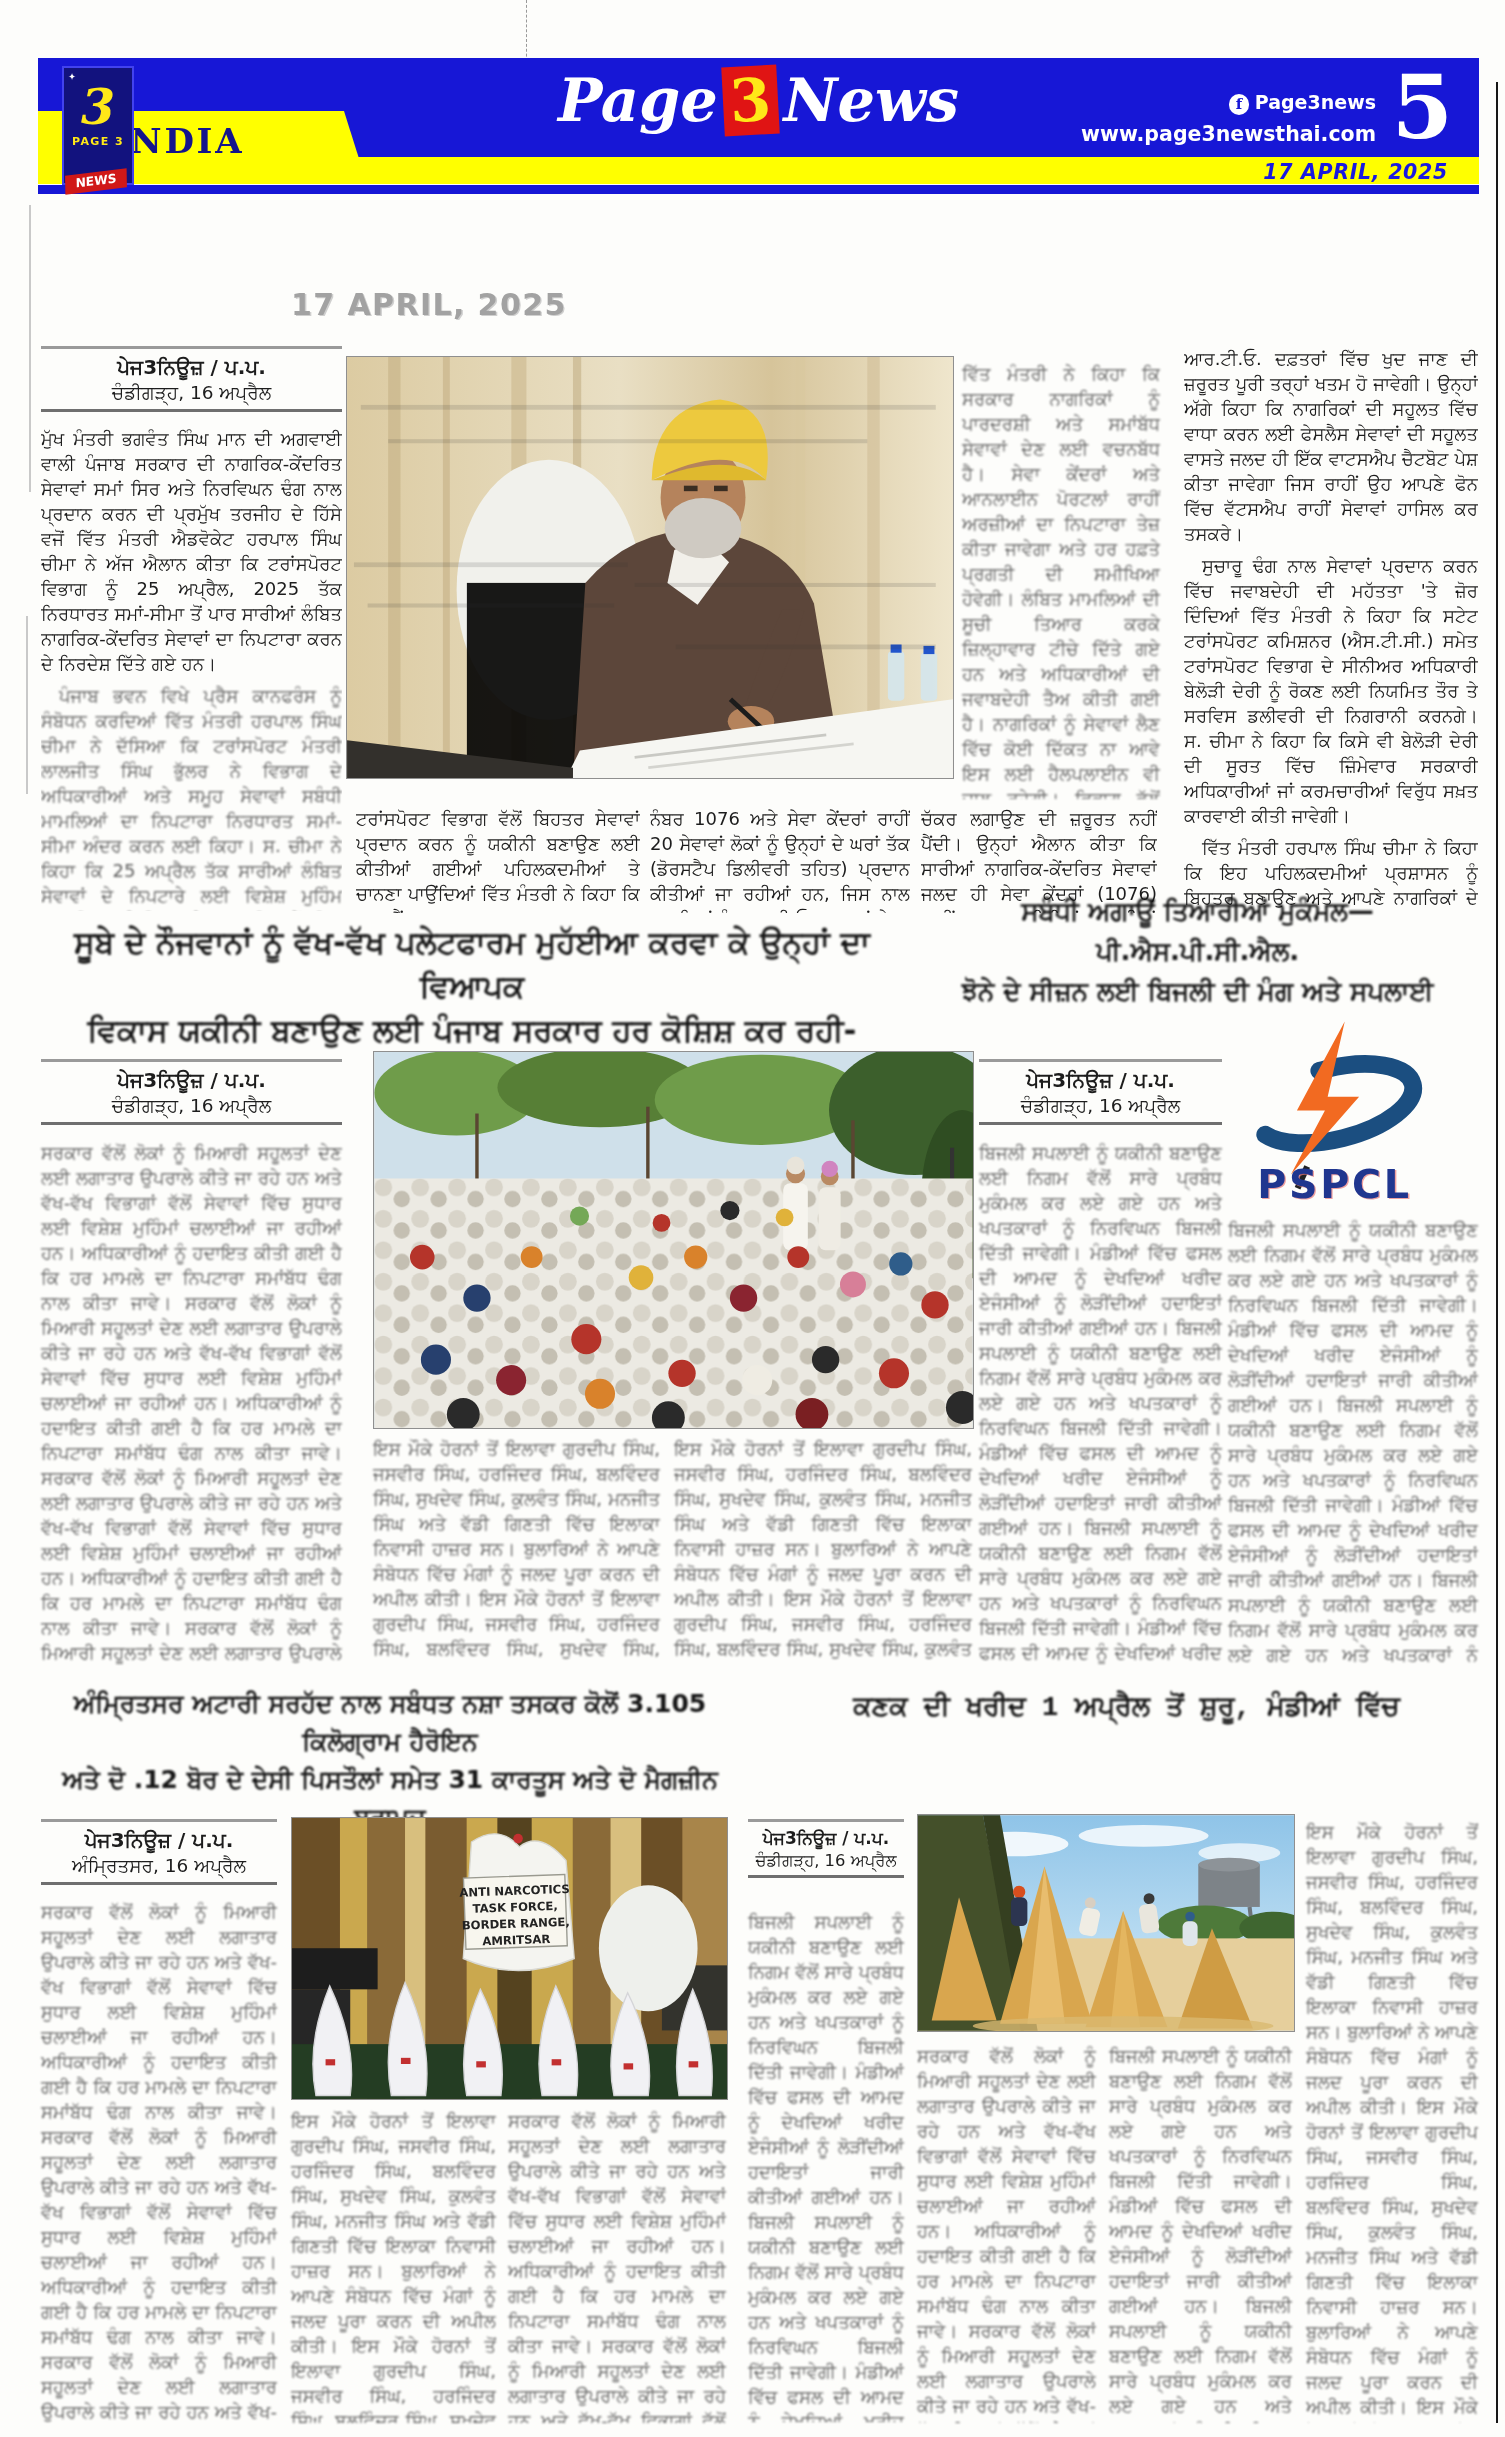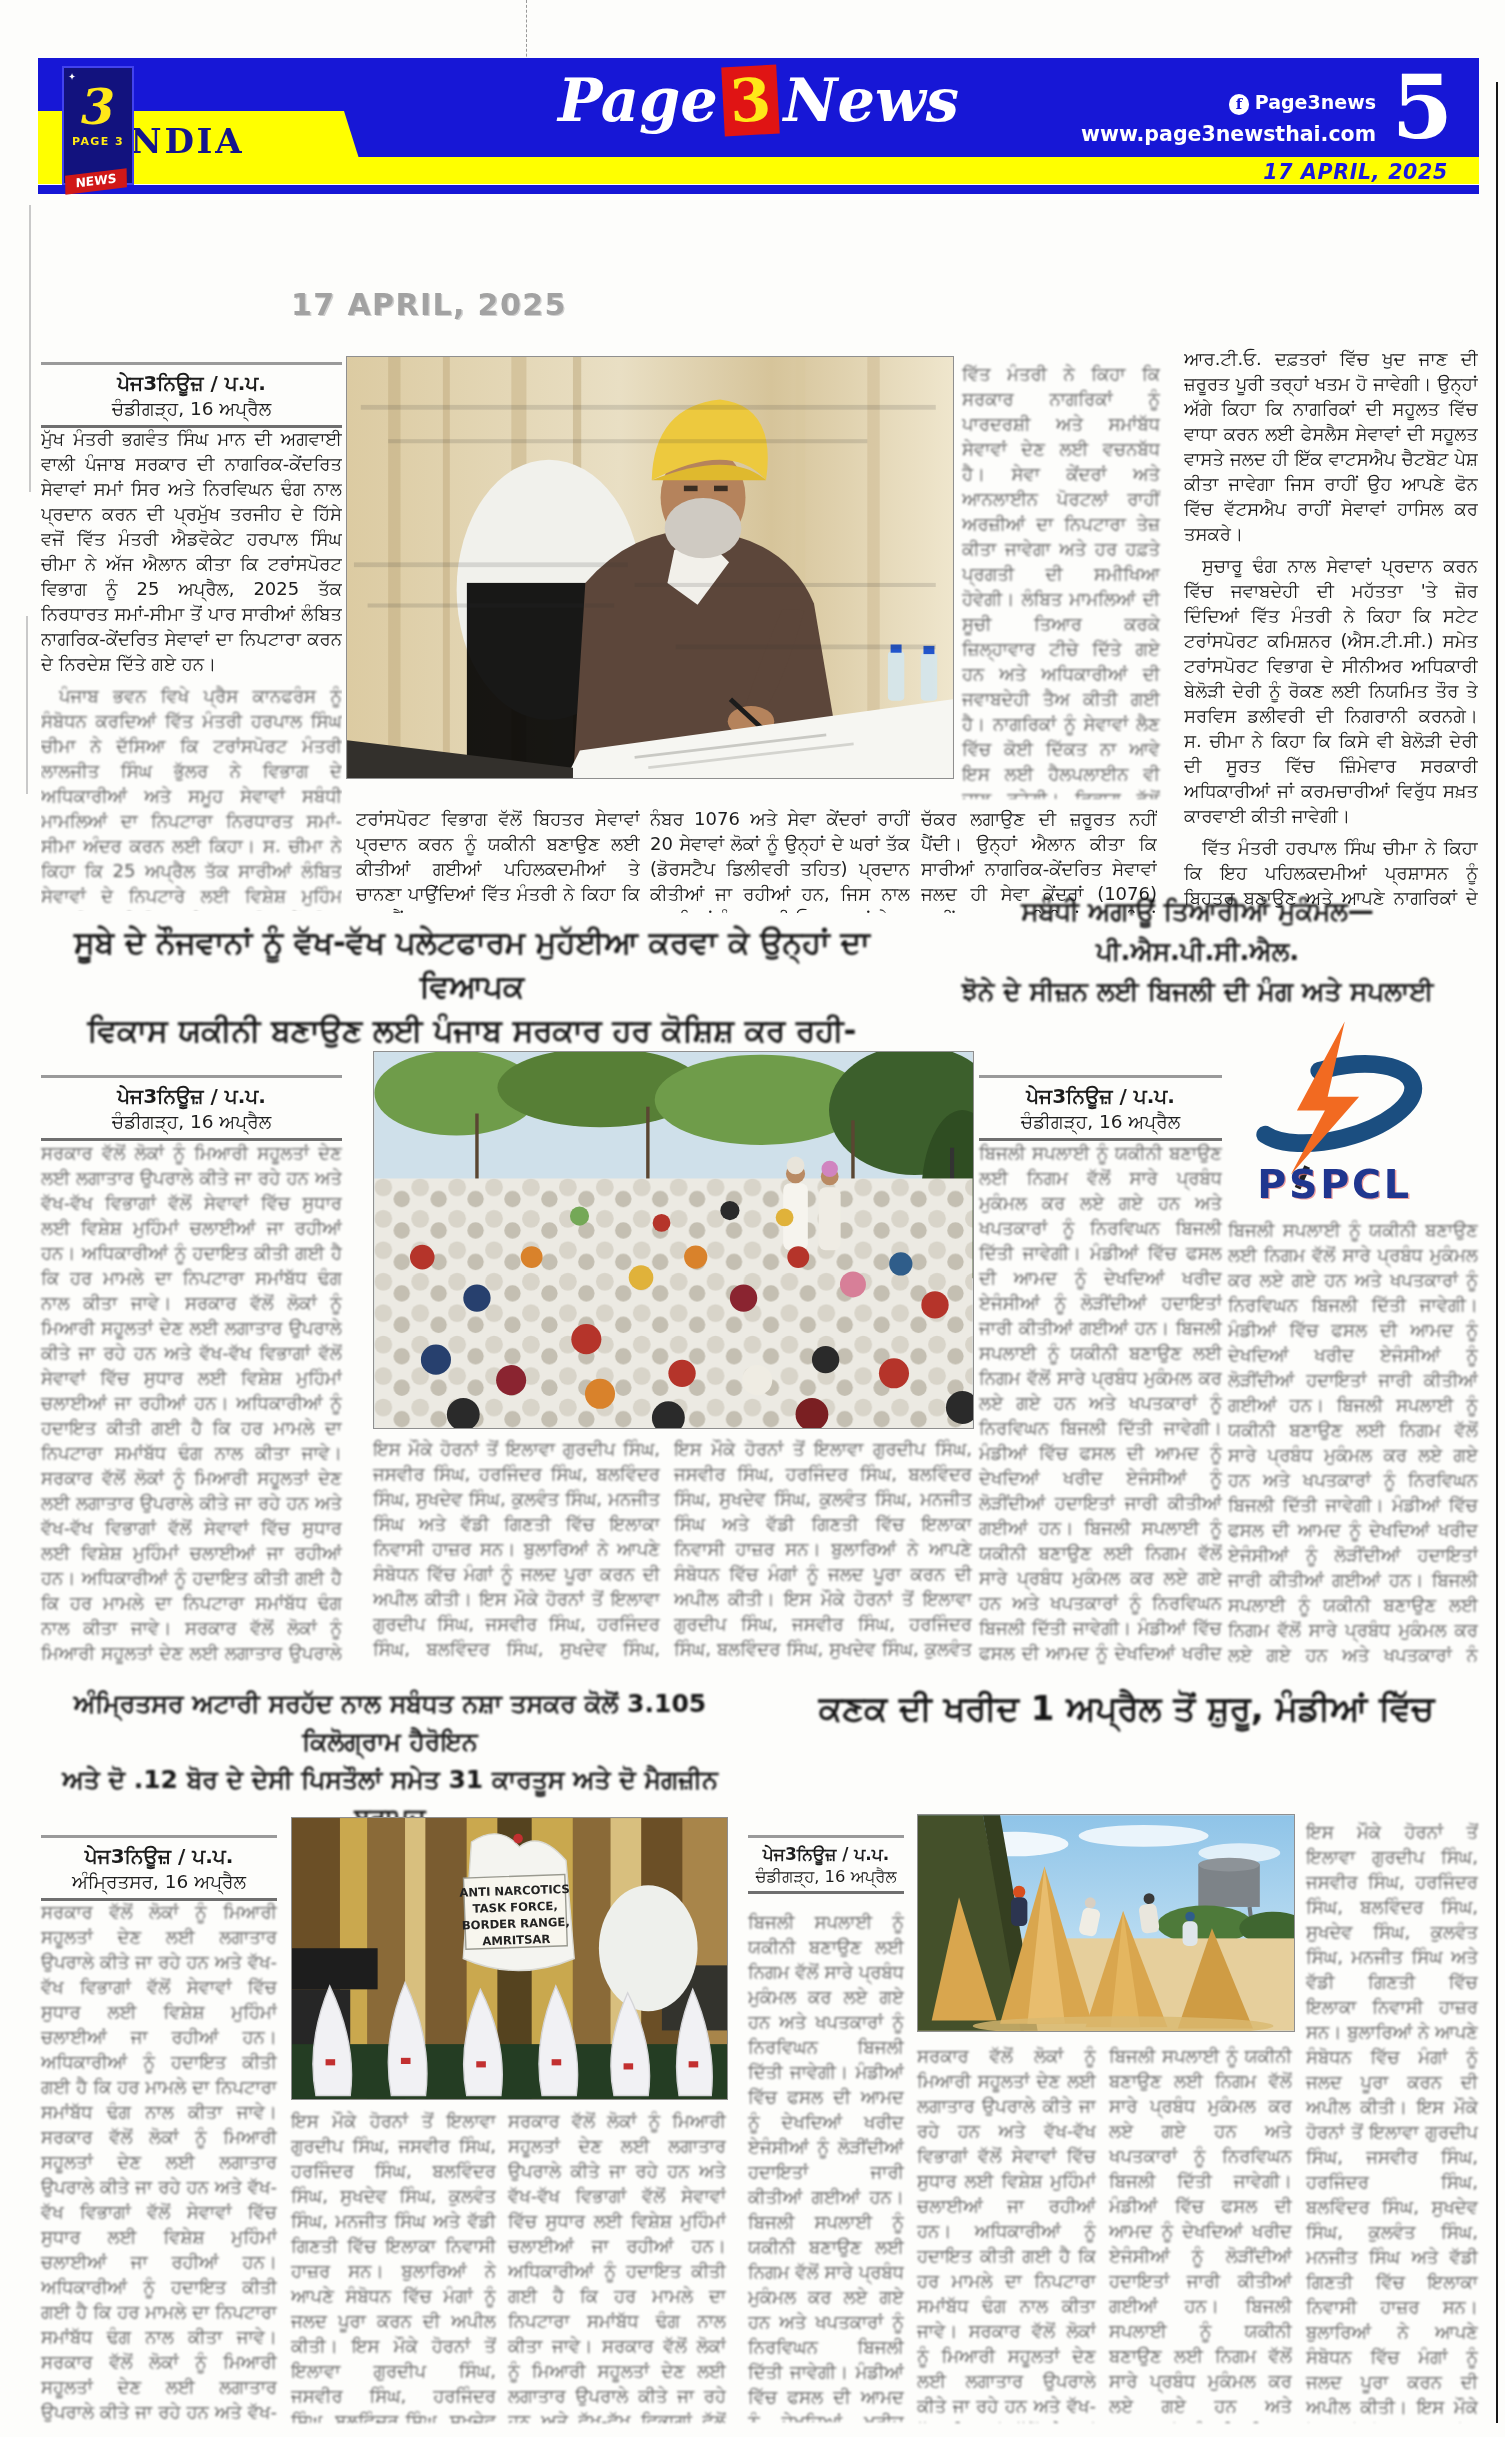--- a/index.html
+++ b/index.html
@@ -39,21 +39,21 @@
            font-size:88px;line-height:96px;}
   .fold{left:526px;top:0;height:81px;width:0;border-left:1.4px dashed #999;}
   .edge-right{left:1496px;top:82px;width:2.1px;height:2341px;background:#161616;}
   .smudge{width:2.1px;background:#c9c9c9;}
   
   .headline1{left:38px;width:1441px;top:200px;text-align:center;font-weight:bold;color:#2c3c96;
              font-size:43px;line-height:60px;z-index:1;}
   .watermark{left:291px;top:287px;color:#8c8c8c;font-weight:bold;font-size:30px;letter-spacing:1.4px;
              opacity:.8;text-shadow:1.4px 1.4px 0 #c4c4c4;z-index:0;}
   .subhead{font-weight:bold;color:#141414;text-align:center;}
-  .byline-block{text-align:center;margin-top:16px;}
+  .byline-block{text-align:center;}
   .rule-top{height:3.4px;background:#9a9a9a;margin-bottom:5.5px;}
   .rule-bot{height:3.4px;background:#6f6f6f;margin-top:5.5px;}
   .byline{font-weight:bold;font-size:20px;}
   .dateline{font-size:18.5px;margin-top:2.7px;}
   .body-text{font-size:18px;line-height:25px;text-align:justify;color:#1d1d1d;overflow:hidden;}
   .body-text p{margin:0 0 6.8px 0;text-indent:18px;}
   .body-text p:first-child{text-indent:0;}
   .degraded{filter:blur(1.2px);color:#4a4a4a;opacity:.9;}
   .semi{filter:blur(0.3px);}
   .noisy{filter:blur(0.8px);}
@@ -281,21 +281,21 @@
     </svg>
   </div>
   <div class="abs body-text degraded" style="left:1228px;top:1217px;width:250px;height:446px;">
     <p>ਬਿਜਲੀ ਸਪਲਾਈ ਨੂੰ ਯਕੀਨੀ ਬਣਾਉਣ ਲਈ ਨਿਗਮ ਵੱਲੋਂ ਸਾਰੇ ਪ੍ਰਬੰਧ ਮੁਕੰਮਲ ਕਰ ਲਏ ਗਏ ਹਨ ਅਤੇ ਖਪਤਕਾਰਾਂ ਨੂੰ ਨਿਰਵਿਘਨ ਬਿਜਲੀ ਦਿੱਤੀ ਜਾਵੇਗੀ। ਮੰਡੀਆਂ ਵਿੱਚ ਫਸਲ ਦੀ ਆਮਦ ਨੂੰ ਦੇਖਦਿਆਂ ਖਰੀਦ ਏਜੰਸੀਆਂ ਨੂੰ ਲੋੜੀਂਦੀਆਂ ਹਦਾਇਤਾਂ ਜਾਰੀ ਕੀਤੀਆਂ ਗਈਆਂ ਹਨ। ਬਿਜਲੀ ਸਪਲਾਈ ਨੂੰ ਯਕੀਨੀ ਬਣਾਉਣ ਲਈ ਨਿਗਮ ਵੱਲੋਂ ਸਾਰੇ ਪ੍ਰਬੰਧ ਮੁਕੰਮਲ ਕਰ ਲਏ ਗਏ ਹਨ ਅਤੇ ਖਪਤਕਾਰਾਂ ਨੂੰ ਨਿਰਵਿਘਨ ਬਿਜਲੀ ਦਿੱਤੀ ਜਾਵੇਗੀ। ਮੰਡੀਆਂ ਵਿੱਚ ਫਸਲ ਦੀ ਆਮਦ ਨੂੰ ਦੇਖਦਿਆਂ ਖਰੀਦ ਏਜੰਸੀਆਂ ਨੂੰ ਲੋੜੀਂਦੀਆਂ ਹਦਾਇਤਾਂ ਜਾਰੀ ਕੀਤੀਆਂ ਗਈਆਂ ਹਨ। ਬਿਜਲੀ ਸਪਲਾਈ ਨੂੰ ਯਕੀਨੀ ਬਣਾਉਣ ਲਈ ਨਿਗਮ ਵੱਲੋਂ ਸਾਰੇ ਪ੍ਰਬੰਧ ਮੁਕੰਮਲ ਕਰ ਲਏ ਗਏ ਹਨ ਅਤੇ ਖਪਤਕਾਰਾਂ ਨੂੰ ਨਿਰਵਿਘਨ ਬਿਜਲੀ ਦਿੱਤੀ ਜਾਵੇਗੀ। ਮੰਡੀਆਂ ਵਿੱਚ ਫਸਲ ਦੀ ਆਮਦ ਨੂੰ ਦੇਖਦਿਆਂ ਖਰੀਦ ਏਜੰਸੀਆਂ ਨੂੰ ਲੋੜੀਂਦੀਆਂ ਹਦਾਇਤਾਂ ਜਾਰੀ ਕੀਤੀਆਂ ਗਈਆਂ ਹਨ।</p>
   </div>
 
   <div class="abs subhead noisy" style="left:41px;top:1685px;width:698px;font-size:25px;line-height:38px;">
     <div>ਅੰਮ੍ਰਿਤਸਰ ਅਟਾਰੀ ਸਰਹੱਦ ਨਾਲ ਸਬੰਧਤ ਨਸ਼ਾ ਤਸਕਰ ਕੋਲੋਂ 3.105 ਕਿਲੋਗ੍ਰਾਮ ਹੈਰੋਇਨ</div>
     <div>ਅਤੇ ਦੋ .12 ਬੋਰ ਦੇ ਦੇਸੀ ਪਿਸਤੌਲਾਂ ਸਮੇਤ 31 ਕਾਰਤੂਸ ਅਤੇ ਦੋ ਮੈਗਜ਼ੀਨ ਬਰਾਮਦ</div>
   </div>
-  <div class="abs subhead noisy" style="left:767px;top:1688px;width:719px;font-size:34px;line-height:41px;">
+  <div class="abs subhead noisy" style="left:767px;top:1688px;width:719px;font-size:27px;line-height:41px;font-family:Liberation Mono, monospace;">
     <div>ਕਣਕ ਦੀ ਖਰੀਦ 1 ਅਪ੍ਰੈਲ ਤੋਂ ਸ਼ੁਰੂ, ਮੰਡੀਆਂ ਵਿੱਚ</div>
   </div>
 
   <div class="abs byline-block" style="left:41px;top:1819px;width:236px;">
     <div class="rule-top"></div>
     <div class="byline semi">ਪੇਜ3ਨਿਊਜ਼ / ਪ.ਪ.</div>
     <div class="dateline semi">ਅੰਮ੍ਰਿਤਸਰ, 16 ਅਪ੍ਰੈਲ</div>
     <div class="rule-bot"></div>
   </div>
   <div class="abs body-text degraded" style="left:41px;top:1899px;width:236px;height:524px;">

